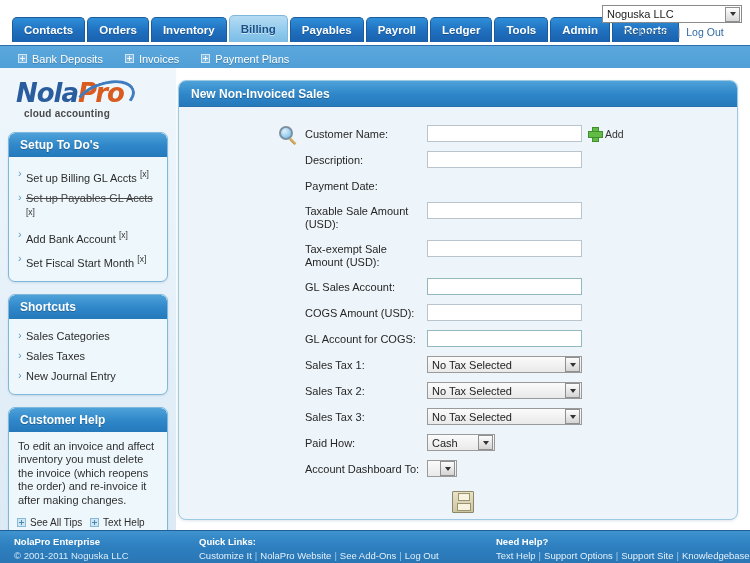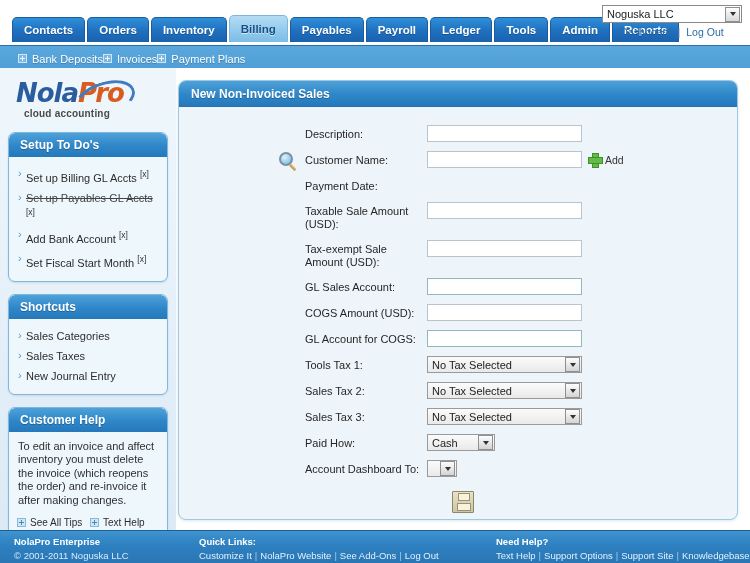--- a/index.html
+++ b/index.html
@@ -69,21 +69,21 @@
     margin-top:3px; font-size:10.5px; color:#3a6ea5;
   }
   #toplinks a { color:#2d6ba5; text-decoration:none; cursor:pointer;text-align:right; }
   #toplinks span.sep { color:#9ab; margin:0 3px; }
 
   
   #subnav {
     position:absolute; left:0; top:45px; width:750px; height:26px;
     background:linear-gradient(to bottom,#5aa7dc 0%,#4e9ed6 100%);
     border-top:1px solid #2a6fae;
-    display:flex; align-items:center; padding-left:18px; 
+    display:flex; align-items:center; padding-left:18px; gap:22px;
   }
   .subitem { display:flex; align-items:center; gap:5px; cursor:pointer; }
   .subitem .lbl { color:#ffffff; font-size:11px; text-shadow:0 1px 0 rgba(0,0,0,.2); }
   .boxicon {
     width:9px; height:9px; flex:0 0 auto;
     border:1px solid #cfe6f7; background:#7cb8e2;
     position:relative;
   }
   .boxicon::before, .boxicon::after {
     content:''; position:absolute; background:#eef6fc;
@@ -411,39 +411,39 @@
             </div>
           </div>
       </div>
     </div>
   </div>
 
   <div id="content">
     <div id="content-hd">New Non-Invoiced Sales</div>
     <div id="form">
         <div class="frow">
-          <div class="ficon"></div>
-          <div class="flabel">Description:</div>
-          <div class="fctl">
-            <input type="text" class="tbox" value="" style="">
-          </div>
-        </div>
-        <div class="frow">
           <div class="ficon"><span class="magnifier"><span class="lens"></span><span class="handle"></span></span></div>
           <div class="flabel">Customer Name:</div>
           <div class="fctl">
             <input type="text" class="tbox" value="" style="">
             <div class="addbtn">
               <span class="plus"></span>
               <span class="lbl">Add</span>
             </div>
           </div>
         </div>
         <div class="frow">
           <div class="ficon"></div>
+          <div class="flabel">Description:</div>
+          <div class="fctl">
+            <input type="text" class="tbox" value="" style="">
+          </div>
+        </div>
+        <div class="frow">
+          <div class="ficon"></div>
           <div class="flabel">Payment Date:</div>
         </div>
         <div class="frow">
           <div class="ficon"></div>
           <div class="flabel">Taxable Sale Amount (USD):</div>
           <div class="fctl">
             <input type="text" class="tbox" value="" style="">
           </div>
         </div>
         <div class="frow">
@@ -469,21 +469,21 @@
         </div>
         <div class="frow">
           <div class="ficon"></div>
           <div class="flabel">GL Account for COGS:</div>
           <div class="fctl">
             <input type="text" class="tbox teal" value="" style="">
           </div>
         </div>
         <div class="frow">
           <div class="ficon"></div>
-          <div class="flabel">Tools Tax 1:</div>
+          <div class="flabel">Sales Tax 1:</div>
           <div class="fctl">
             <div class="dbox">
               <span class="dv">No Tax Selected</span>
               <span class="darrow">
                 <i></i>
               </span>
             </div>
           </div>
         </div>
         <div class="frow">

